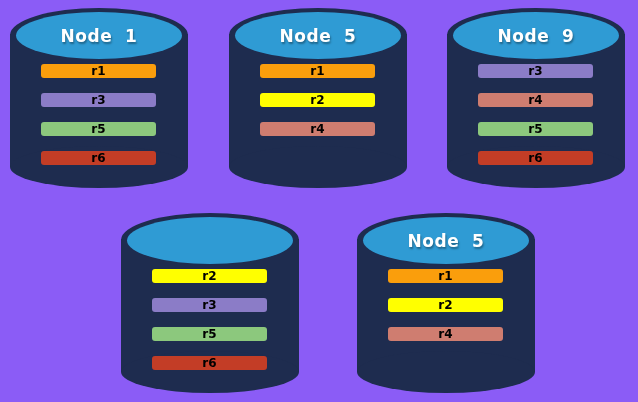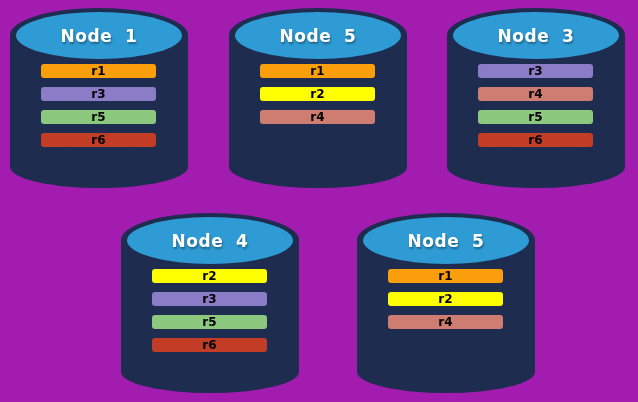--- a/index.html
+++ b/index.html
@@ -5,21 +5,21 @@
   html, body {
     margin: 0;
     padding: 0;
     background: #ffffff;
     font-family: "DejaVu Sans", "Liberation Sans", sans-serif;
   }
   .canvas {
     position: relative;
     width: 638px;
     height: 402px;
-    background: #a21caf;
+    background: #8b5cf6;
     overflow: hidden;
   }
   .node {
     position: absolute;
     width: 178px;
     height: 180px;
   }
   .pos-1 { left: 10px;  top: 8px; }
   .pos-2 { left: 229px; top: 8px; }
   .pos-3 { left: 447px; top: 8px; }
@@ -65,21 +65,21 @@
     font-size: 17px;
     letter-spacing: 0.5px;
     white-space: pre;
     text-shadow: 1px 2px 2px rgba(0,0,0,0.35);
   }
   .bars {
     position: absolute;
     left: 31px; right: 32px; top: 56px;
     display: flex;
     flex-direction: column;
-    gap: 9px;
+    gap: 15px;
   }
   .bar {
     height: 14px;
     border-radius: 3px;
     display: flex;
     align-items: center;
     justify-content: center;
     font-size: 12px;
     line-height: 14px;
     font-weight: bold;
@@ -113,34 +113,33 @@
         <div class="bar" style="background: rgb(250, 158, 12);">r1</div>
         <div class="bar" style="background: rgb(255, 255, 0);">r2</div>
         <div class="bar" style="background: rgb(207, 125, 112);">r4</div>
       </div>
     </div>
     <div class="node pos-3">
       <div class="cyl-rim"></div>
       <div class="cyl-body"></div>
       <div class="cyl-bottom"></div>
       <div class="cyl-cap"></div>
-      <div class="node-title">Node  3</div>
+      <div class="node-title">Node  9</div>
       <div class="bars">
         <div class="bar" style="background: rgb(139, 124, 199);">r3</div>
         <div class="bar" style="background: rgb(207, 125, 112);">r4</div>
         <div class="bar" style="background: rgb(140, 200, 125);">r5</div>
         <div class="bar" style="background: rgb(195, 61, 38);">r6</div>
       </div>
     </div>
     <div class="node pos-4">
       <div class="cyl-rim"></div>
       <div class="cyl-body"></div>
       <div class="cyl-bottom"></div>
       <div class="cyl-cap"></div>
-      <div class="node-title">Node  4</div>
       <div class="bars">
         <div class="bar" style="background: rgb(255, 255, 0);">r2</div>
         <div class="bar" style="background: rgb(139, 124, 199);">r3</div>
         <div class="bar" style="background: rgb(140, 200, 125);">r5</div>
         <div class="bar" style="background: rgb(195, 61, 38);">r6</div>
       </div>
     </div>
     <div class="node pos-5">
       <div class="cyl-rim"></div>
       <div class="cyl-body"></div>

